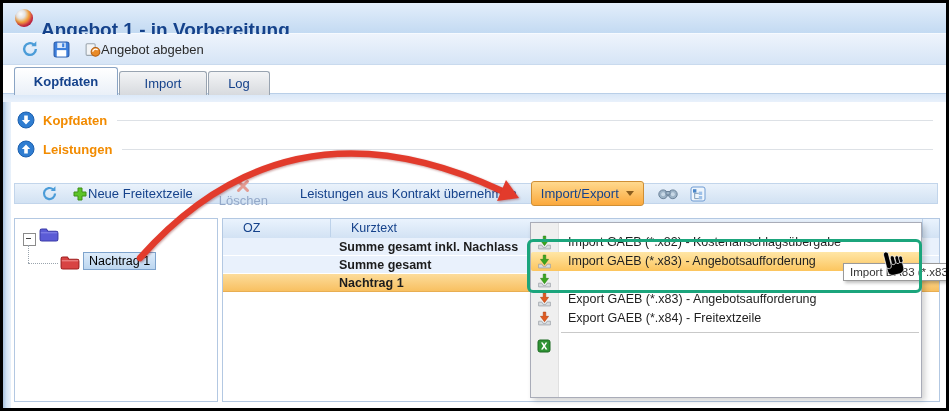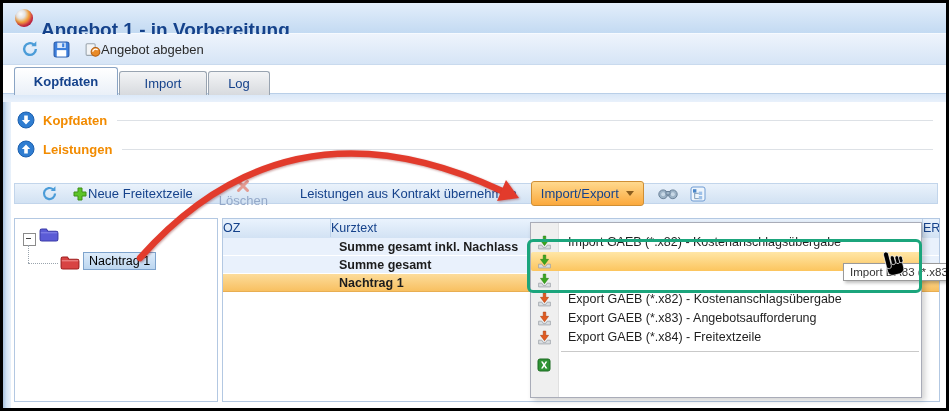--- a/index.html
+++ b/index.html
@@ -41,21 +41,21 @@
   .treepanel{position:absolute;left:11px;top:215px;width:204px;height:184px;background:#fff;border:1px solid #b3c8e2;box-sizing:border-box;z-index:2;}
   .minusbox{position:absolute;left:8px;top:14px;width:11px;height:11px;background:#fff;border:1px solid #8b8b8b;}
   .minusbox::after{content:"";position:absolute;left:2px;top:4px;width:5px;height:1px;background:#444;}
   .tree-vline{position:absolute;left:13px;top:26px;height:18px;border-left:1px dotted #9aa4ad;}
   .tree-hline{position:absolute;left:13px;top:44px;width:30px;border-top:1px dotted #9aa4ad;}
   .node-label{position:absolute;left:68px;top:33px;font-size:12.5px;color:#000;background:linear-gradient(#dcebfa,#bcd6f0);border:1px solid #7ea3cc;padding:1px 5px;cursor:pointer;}
 
   
   .tablepanel{position:absolute;left:219px;top:215px;width:718px;height:184px;background:#fff;border:1px solid #b3c8e2;box-sizing:border-box;z-index:2;overflow:hidden;}
   .thead{position:absolute;left:0;top:0;width:100%;height:19px;background:linear-gradient(#eaf3fd,#d2e2f4);border-bottom:1px solid #b9cee8;}
-  .th{position:absolute;top:0;height:18px;line-height:18px;color:#15428b;font-size:12.5px;padding-left:0;border-right:1px solid #bdd2ea;box-sizing:border-box;overflow:hidden;white-space:nowrap;cursor:pointer;}
+  .th{position:absolute;top:0;height:18px;line-height:18px;color:#15428b;font-size:12.5px;padding-left:20px;border-right:1px solid #bdd2ea;box-sizing:border-box;overflow:hidden;white-space:nowrap;cursor:pointer;}
   .trow{position:absolute;left:0;width:100%;height:18px;line-height:18px;font-size:12.5px;font-weight:bold;color:#1c1c1c;padding-left:116px;box-sizing:border-box;background:#e9f1fc;border-bottom:1px solid #fff;white-space:nowrap;cursor:pointer;}
   .trow.selected{background:linear-gradient(#fcdc9b,#f8c061);border-bottom:1px solid #e8ae52;}
 
   
   .menu{position:absolute;left:527px;top:219px;width:392px;height:176px;background:#fff;border:1px solid #a9acb8;box-sizing:border-box;box-shadow:3px 3px 6px rgba(0,0,0,.18);z-index:40;padding-top:10px;}
   .menu::before{content:"";position:absolute;left:0;top:0;bottom:0;width:27px;background:#efefef;border-right:1px solid #e0e0e0;}
   .mitem{position:relative;height:19px;line-height:19px;font-size:12.5px;color:#1f1f1f;padding-left:37px;white-space:nowrap;cursor:pointer;z-index:1;}
   .mitem .micon{position:absolute;left:6px;top:2px;}
   .mitem.hl{background:linear-gradient(#ffe6a6,#fcc55e);border-radius:2px;}
   .msep{height:1px;background:#c9c9c9;margin:4px 2px 4px 30px;position:relative;z-index:1;}
@@ -222,33 +222,27 @@
               <path d="M5.8 1h2.4v4h2.6L7 10 3.2 5h2.6z" fill="#3aa61e" stroke="#2c7d14" stroke-width=".5"></path>
               <path d="M1.5 9.5h3l1.2 2h2.6l1.2-2h3V13h-11z" fill="#d9dde0" stroke="#9aa0a6" stroke-width=".7"></path>
             </svg></span>
       <span>Import GAEB (*.x82) - Kostenanschlagsübergabe</span>
     </div>
     <div class="mitem hl">
       <span class="micon"><svg width="15" height="15" viewBox="0 0 14 14">
               <path d="M5.8 1h2.4v4h2.6L7 10 3.2 5h2.6z" fill="#3aa61e" stroke="#2c7d14" stroke-width=".5"></path>
               <path d="M1.5 9.5h3l1.2 2h2.6l1.2-2h3V13h-11z" fill="#d9dde0" stroke="#9aa0a6" stroke-width=".7"></path>
             </svg></span>
+      <span>Import GAEB (*.x83) - Angebotsaufforderung</span>
     </div>
     <div class="mitem">
       <span class="micon"><svg width="15" height="15" viewBox="0 0 14 14">
               <path d="M5.8 1h2.4v4h2.6L7 10 3.2 5h2.6z" fill="#3aa61e" stroke="#2c7d14" stroke-width=".5"></path>
               <path d="M1.5 9.5h3l1.2 2h2.6l1.2-2h3V13h-11z" fill="#d9dde0" stroke="#9aa0a6" stroke-width=".7"></path>
             </svg></span>
-    </div>
-    <div class="mitem">
-      <span class="micon"><svg width="15" height="15" viewBox="0 0 14 14">
-              <path d="M5.8 1h2.4v4h2.6L7 10 3.2 5h2.6z" fill="#e25a1f" stroke="#a83c0e" stroke-width=".5"></path>
-              <path d="M1.5 9.5h3l1.2 2h2.6l1.2-2h3V13h-11z" fill="#d9dde0" stroke="#9aa0a6" stroke-width=".7"></path>
-            </svg></span>
-      <span>Export GAEB (*.x82) - Kostenanschlagsübergabe</span>
     </div>
     <div class="mitem">
       <span class="micon"><svg width="15" height="15" viewBox="0 0 14 14">
               <path d="M5.8 1h2.4v4h2.6L7 10 3.2 5h2.6z" fill="#e25a1f" stroke="#a83c0e" stroke-width=".5"></path>
               <path d="M1.5 9.5h3l1.2 2h2.6l1.2-2h3V13h-11z" fill="#d9dde0" stroke="#9aa0a6" stroke-width=".7"></path>
             </svg></span>
       <span>Export GAEB (*.x83) - Angebotsaufforderung</span>
     </div>
     <div class="mitem">
       <span class="micon"><svg width="15" height="15" viewBox="0 0 14 14">

